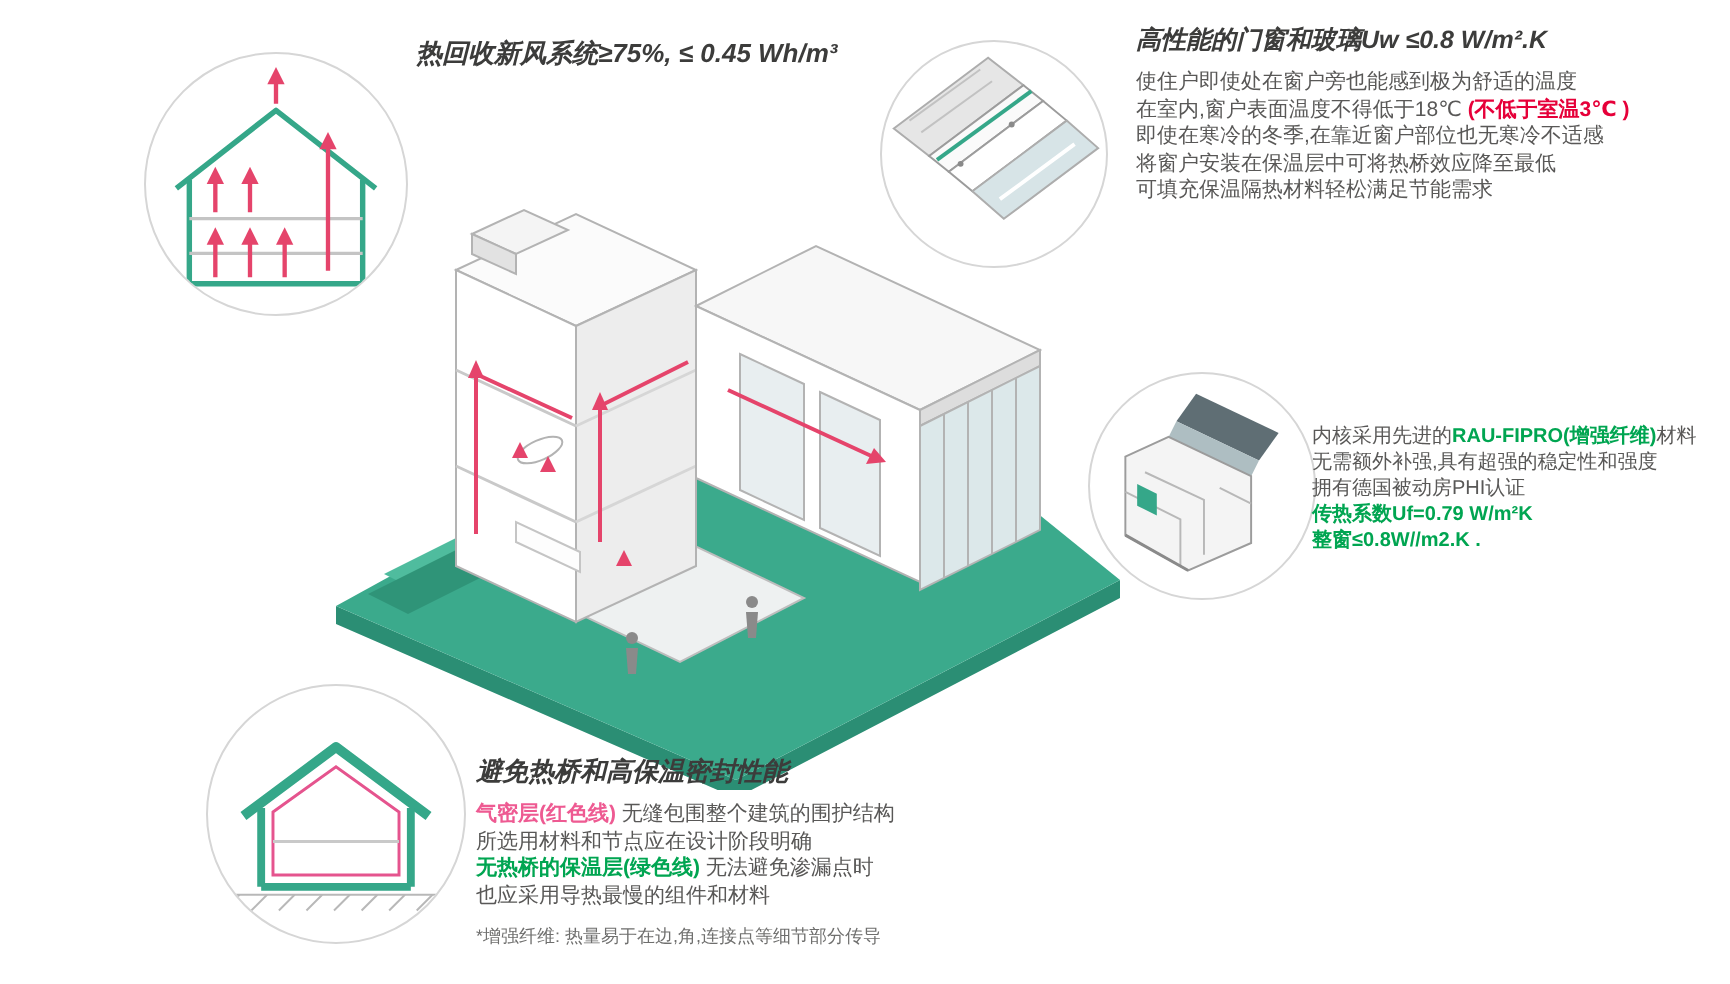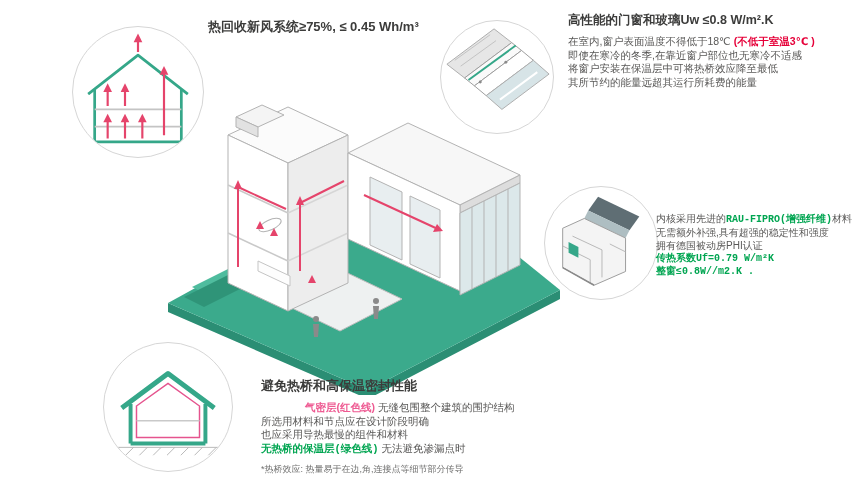--- a/index.html
+++ b/index.html
@@ -7,31 +7,31 @@
   body { font-family:"Liberation Sans","DejaVu Sans",sans-serif; color:#3c3c3b; }
   .canvas { position:relative; width:865px; height:492px; background:#ffffff; overflow:hidden; }
 
   .circle { position:absolute; border-radius:50%; background:#ffffff; border:1px solid #d6d6d6; overflow:hidden; }
   .circle svg { width:100%; height:100%; display:block; }
 
   .house-wrap { position:absolute; left:140px; top:75px; width:440px; height:320px; }
   .house-wrap svg { width:100%; height:100%; display:block; }
 
   .block { position:absolute; }
-  .title { font-weight:bold; font-size:13px; color:#3c3c3b; white-space:nowrap; }
+  .title { font-weight:bold; font-size:13px; color:#3c3c3b; white-space:nowrap;font-style:italic; }
   .body { margin-top:6px; font-size:10.5px; line-height:13.5px; color:#595857; }
   .body .line { white-space:nowrap; }
   .gap { margin-top:0; }
 
   .t-windows .title { font-size:12.5px; }
   .t-profile .body { margin-top:0; font-size:10px; line-height:13px; }
 
   .red { color:#e60039;font-weight:bold; }
-  .magenta { color:#ee5a92; font-weight:bold;margin-left:44px; }
-  .green { color:#00a551; font-weight:bold;font-family:Liberation Mono, monospace; }
+  .magenta { color:#ee5a92; font-weight:bold; }
+  .green { color:#00a551; font-weight:bold; }
   .footnote { margin-top:7px; font-size:9px; color:#6f6f6e; white-space:nowrap; }
 </style>
 </head>
 <body>
 
 <div class="canvas">
 
   <div class="house-wrap">
     <svg viewBox="0 0 440 320">
 
@@ -179,41 +179,42 @@
     </svg>
   </div>
 
   <div class="block" style="left:208px; top:18px; width:300px;">
     <div class="title">热回收新风系统≥75%, ≤ 0.45 Wh/m³</div>
   </div>
 
   <div class="block t-windows" style="left:568px; top:12px; width:278px;">
     <div class="title">高性能的门窗和玻璃Uw ≤0.8 W/m².K</div>
     <div class="body">
+      <div class="line">使住户即使处在窗户旁也能感到极为舒适的温度</div>
       <div class="line"><span>在室内,窗户表面温度不得低于18℃ </span><span class="red">(不低于室温3℃ )</span></div>
       <div class="line">即使在寒冷的冬季,在靠近窗户部位也无寒冷不适感</div>
       <div class="line gap">将窗户安装在保温层中可将热桥效应降至最低</div>
-      <div class="line">其所节约的能量远超其运行所耗费的能量</div>
+      <div class="line">可填充保温隔热材料轻松满足节能需求</div>
     </div>
   </div>
 
   <div class="block t-profile" style="left:656px; top:212px; width:208px;">
     <div class="body">
       <div class="line"><span>内核采用先进的</span><span class="green">RAU-FIPRO(增强纤维)</span><span>材料</span></div>
       <div class="line">无需额外补强,具有超强的稳定性和强度</div>
       <div class="line">拥有德国被动房PHI认证</div>
       <div class="line green">传热系数Uf=0.79 W/m²K</div>
       <div class="line green">整窗≤0.8W//m2.K .</div>
     </div>
   </div>
 
-  <div class="block" style="left:261px; top:377px; width:360px;">
+  <div class="block" style="left:238px; top:377px; width:360px;">
     <div class="title">避免热桥和高保温密封性能</div>
     <div class="body">
       <div class="line"><span class="magenta">气密层(红色线)</span><span> 无缝包围整个建筑的围护结构</span></div>
       <div class="line">所选用材料和节点应在设计阶段明确</div>
+      <div class="line gap"><span class="green">无热桥的保温层(绿色线)</span><span> 无法避免渗漏点时</span></div>
       <div class="line">也应采用导热最慢的组件和材料</div>
-      <div class="line gap"><span class="green">无热桥的保温层(绿色线)</span><span> 无法避免渗漏点时</span></div>
-      <div class="footnote">*热桥效应: 热量易于在边,角,连接点等细节部分传导</div>
+      <div class="footnote">*增强纤维: 热量易于在边,角,连接点等细节部分传导</div>
     </div>
   </div>
 
 </div>
 
 </body></html>

